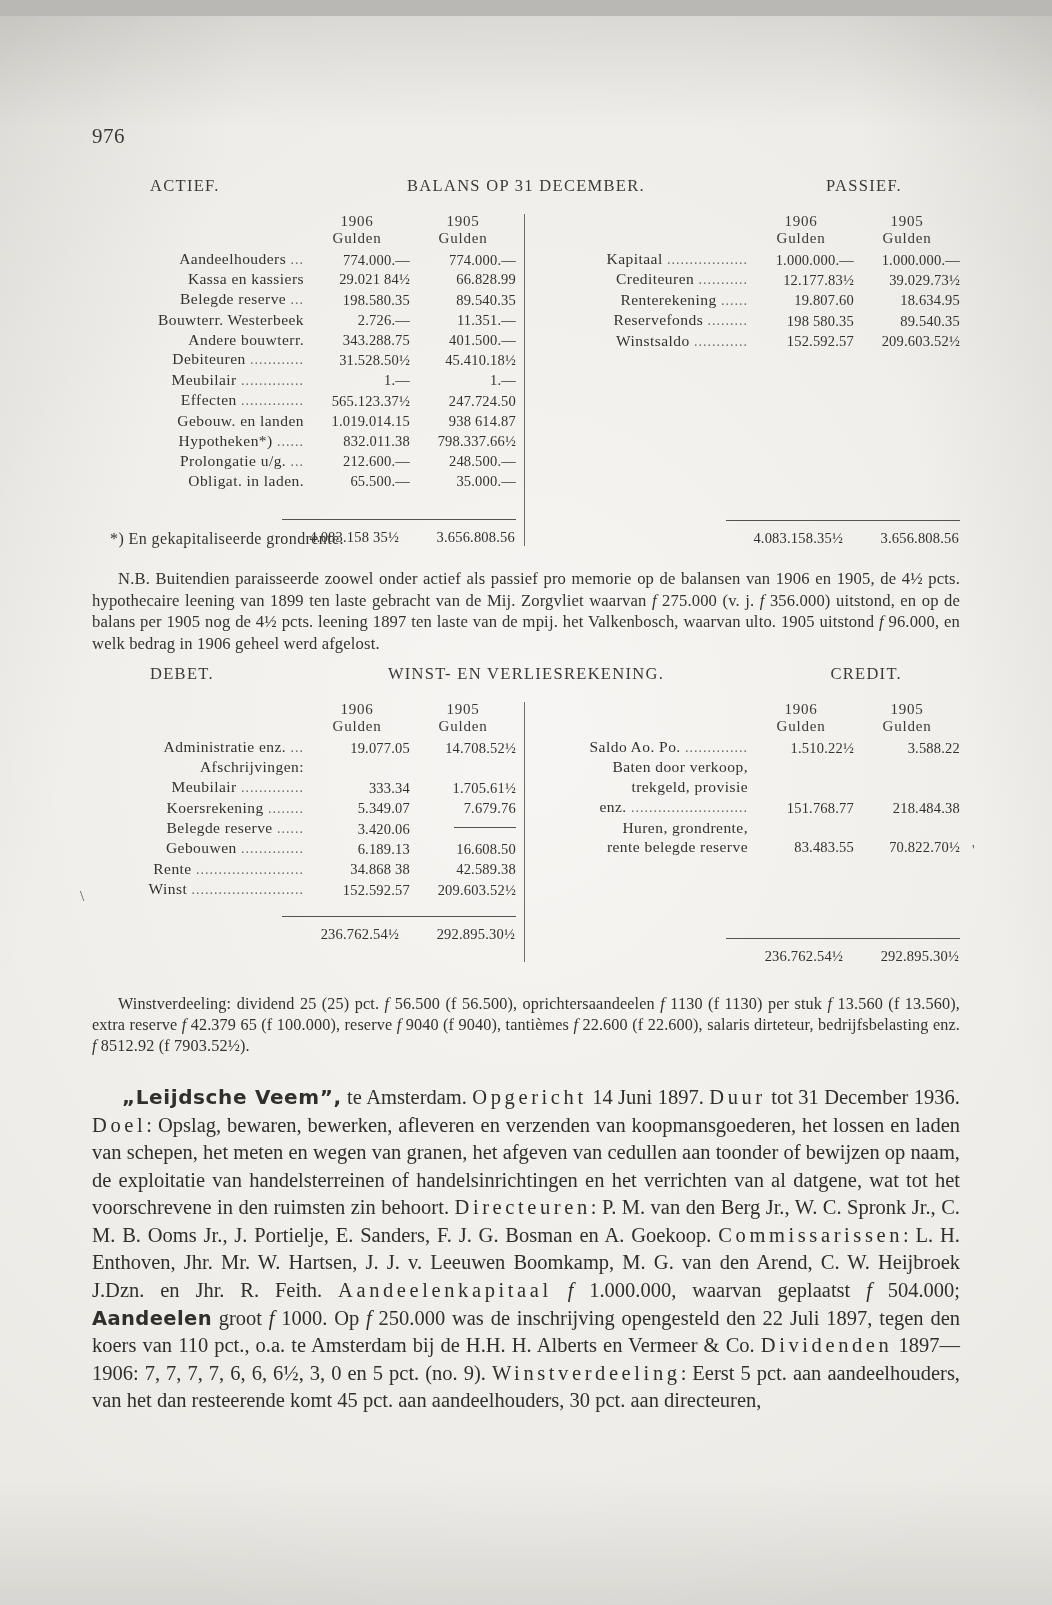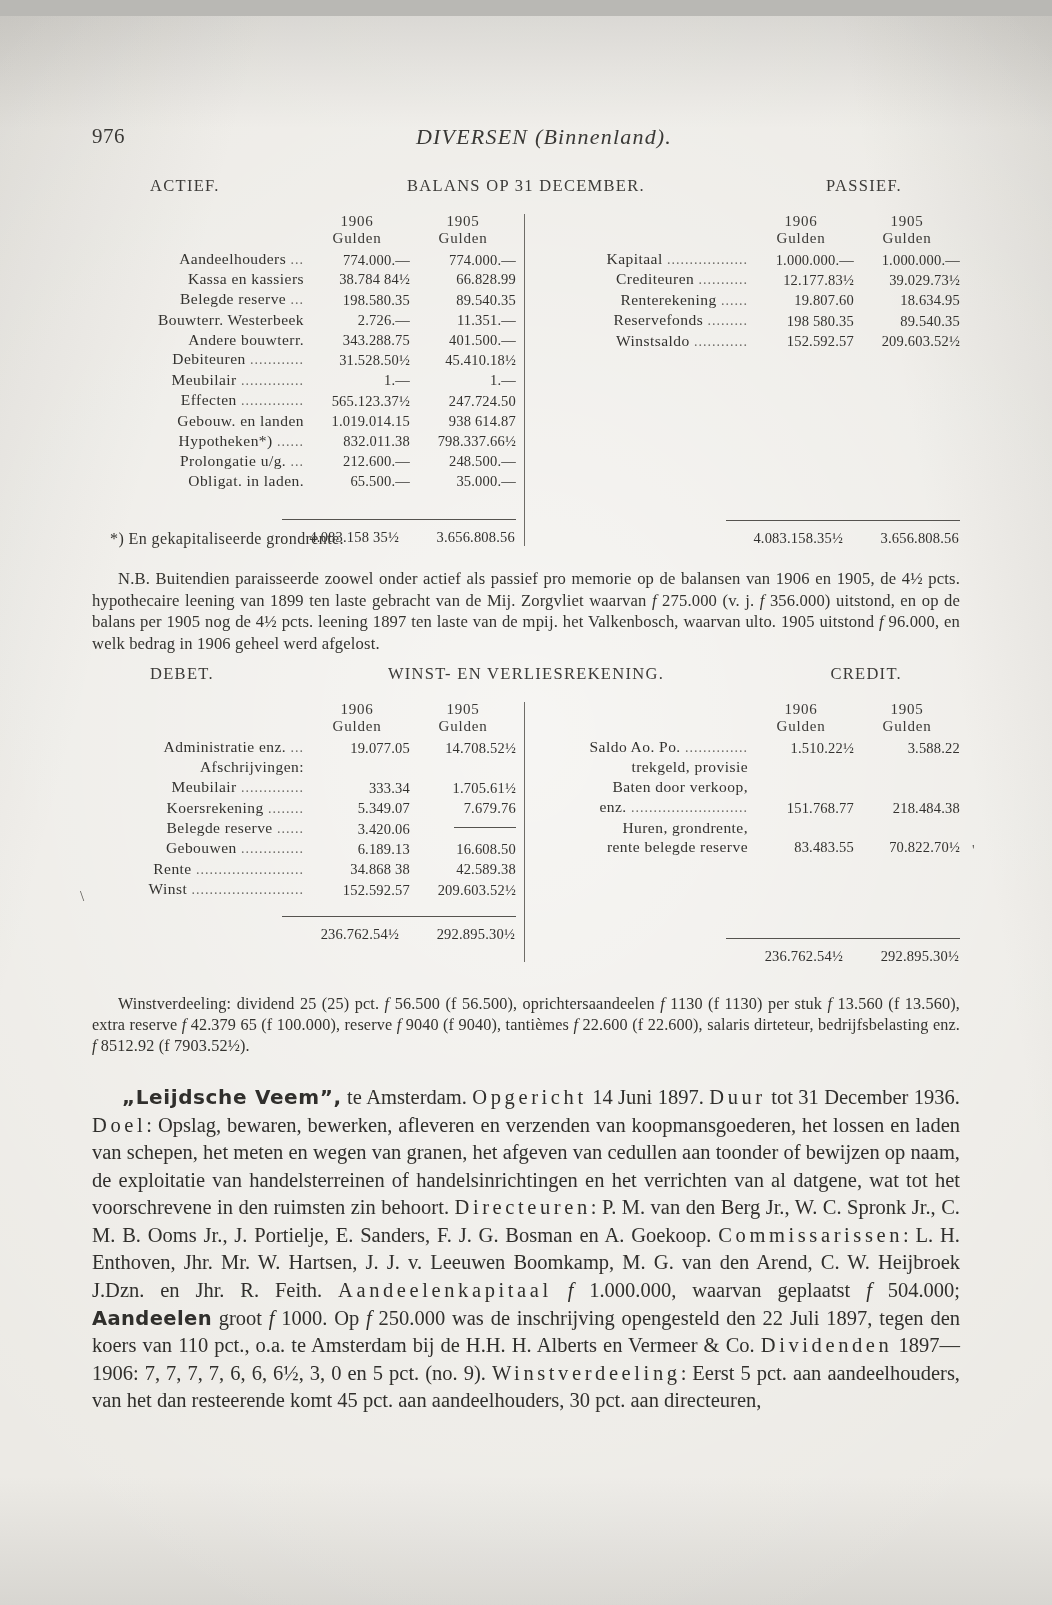--- a/index.html
+++ b/index.html
@@ -233,21 +233,20 @@
   }
 </style>
 </head>
 <body>
 
 <div class="page">
  <div class="sheet">
 
   <div class="runhead">
     <div class="folio">976</div>
-    <div class="runtitle">DIVERSEN  (Binnenland).</div>
   </div>
 
   <div class="account" id="balans">
 
     <div class="acct-head">
       <span class="left">ACTIEF.</span>
       <span class="mid">BALANS OP 31 DECEMBER.</span>
       <span class="right">PASSIEF.</span>
     </div>
 
@@ -269,21 +268,21 @@
           </tr>
           </tbody>
               <tbody id="assets-body">
                 <tr>
                   <td class="label">Aandeelhouders <span class="lead">...</span></td>
                   <td class="num">774.000.—</td>
                   <td class="num">774.000.—</td>
                 </tr>
                 <tr>
                   <td class="label">Kassa en kassiers</td>
-                  <td class="num">38.784 84½</td>
+                  <td class="num">29.021 84½</td>
                   <td class="num">66.828.99</td>
                 </tr>
                 <tr>
                   <td class="label">Belegde reserve <span class="lead">...</span></td>
                   <td class="num">198.580.35</td>
                   <td class="num">89.540.35</td>
                 </tr>
                 <tr>
                   <td class="label">Bouwterr. Westerbeek</td>
                   <td class="num">2.726.—</td>
@@ -505,26 +504,26 @@
             <td class="num">Gulden</td>
           </tr>
           </tbody>
               <tbody id="credit-body">
                 <tr>
                   <td class="label">Saldo Ao. Po. <span class="lead">..............</span></td>
                   <td class="num">1.510.22½</td>
                   <td class="num">3.588.22</td>
                 </tr>
                 <tr>
+                  <td class="label">Baten door verkoop,</td>
+                  <td class="num"></td>
+                  <td class="num"></td>
+                </tr>
+                <tr>
                   <td class="label indent">trekgeld, provisie</td>
-                  <td class="num"></td>
-                  <td class="num"></td>
-                </tr>
-                <tr>
-                  <td class="label">Baten door verkoop,</td>
                   <td class="num"></td>
                   <td class="num"></td>
                 </tr>
                 <tr>
                   <td class="label indent">enz. <span class="lead">..........................</span></td>
                   <td class="num">151.768.77</td>
                   <td class="num">218.484.38</td>
                 </tr>
                 <tr>
                   <td class="label">Huren, grondrente,</td>

